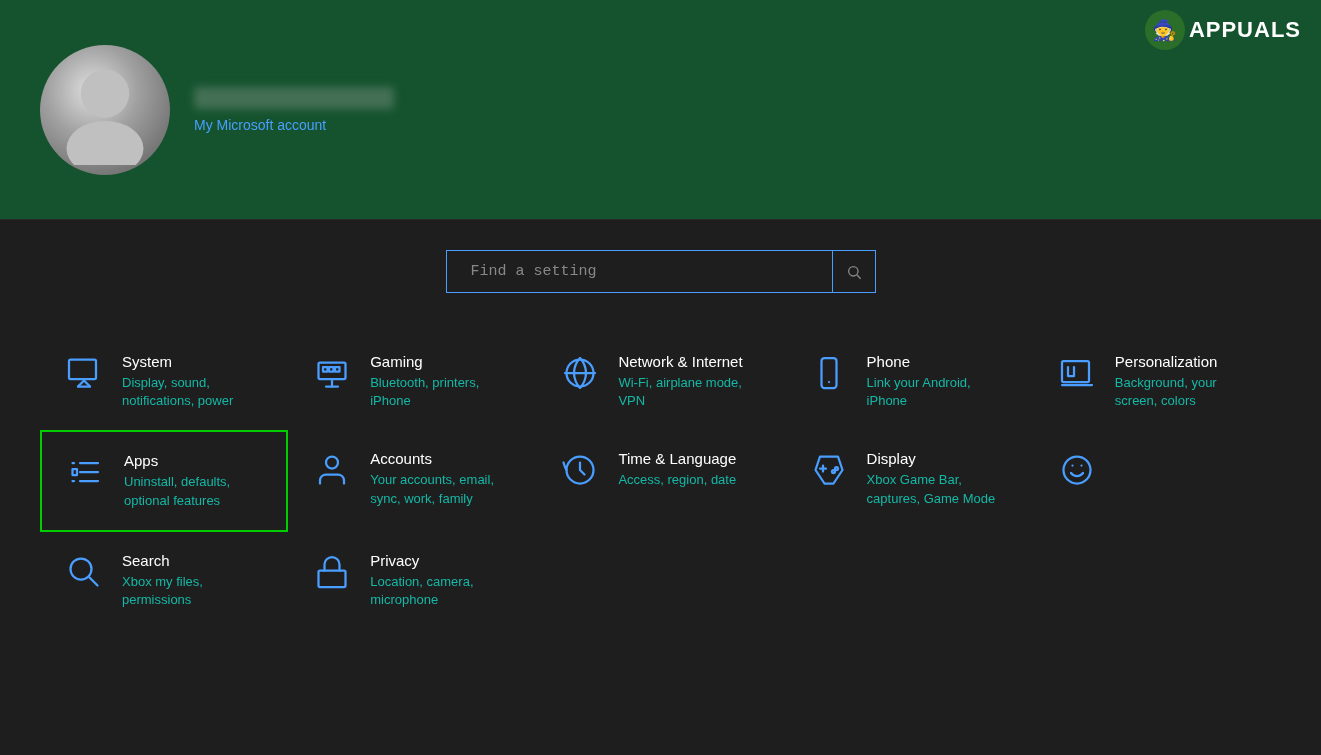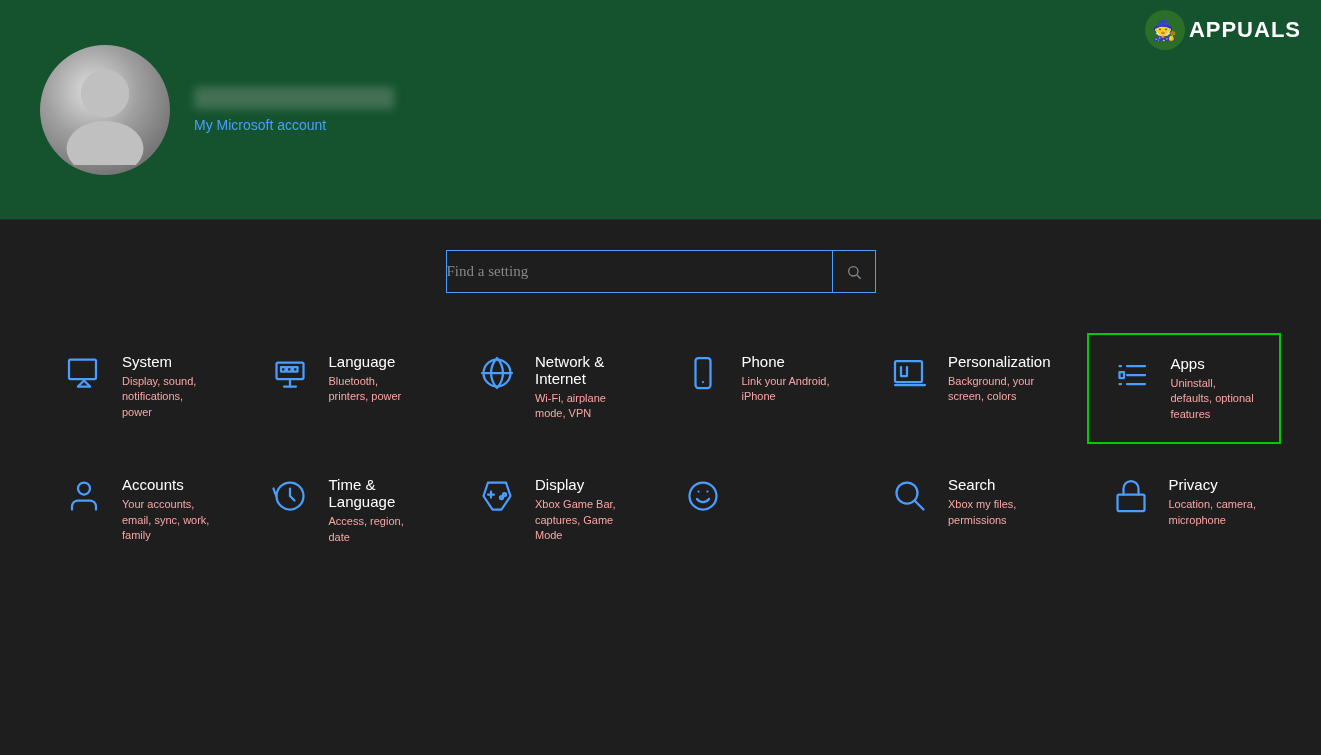--- a/index.html
+++ b/index.html
@@ -104,28 +104,28 @@
       margin-bottom: 40px;
     }
 
     .search-wrapper {
       position: relative;
       width: 430px;
     }
 
     .search-input {
       width: 100%;
-      padding: 12px 0;
+      padding: 12px 24px;
       padding-right: 44px;
       background-color: #1e1e1e;
       border: 1px solid #4a9eff;
       color: #ffffff;
       font-size: 15px;
       outline: none;
-      font-family: Liberation Serif, serif;
+      font-family: Liberation Mono, monospace;
     }
 
     .search-input::placeholder {
       color: #888888;
     }
 
     .search-icon-btn {
       position: absolute;
       right: 0;
       top: 0;
@@ -138,22 +138,22 @@
       align-items: center;
       justify-content: center;
       cursor: pointer;
       color: #888888;
       font-size: 16px;
     }
 
     
     .settings-grid {
       display: grid;
-      grid-template-columns: repeat(6, 1fr);
-      gap: 12px;
+      grid-template-columns: repeat(5, 1fr);
+      gap: 0;
     }
 
     .settings-item {
       display: flex;
       align-items: flex-start;
       gap: 18px;
       padding: 20px 24px;
       cursor: pointer;
       border-radius: 2px;
       transition: background 0.15s;
@@ -187,22 +187,22 @@
     }
 
     .settings-title {
       font-size: 15px;
       font-weight: 400;
       color: #ffffff;
       margin-bottom: 4px;
     }
 
     .settings-desc {
-      font-size: 11px;
-      color: #fca5a5;
+      font-size: 13px;
+      color: #14b8a6;
       line-height: 1.4;
     }
   </style>
 </head>
 <body>
 
 <div class="watermark">
   <div class="watermark-icon">🧙</div>
   <span>APPUALS</span>
 </div>
@@ -255,22 +255,22 @@
       <svg width="38" height="38" viewBox="0 0 24 24" fill="none" stroke="#4a9eff" stroke-width="1.5" stroke-linecap="round" stroke-linejoin="round">
             <rect x="3" y="5" width="18" height="11" rx="1"></rect>
             <rect x="6" y="8" width="3" height="3"></rect>
             <rect x="10" y="8" width="3" height="3"></rect>
             <rect x="14" y="8" width="3" height="3"></rect>
             <line x1="12" y1="16" x2="12" y2="21"></line>
             <line x1="8" y1="21" x2="16" y2="21"></line>
           </svg>
     </div>
     <div class="settings-text">
-      <div class="settings-title">Language</div>
-      <div class="settings-desc">Bluetooth, printers, power</div>
+      <div class="settings-title">Gaming</div>
+      <div class="settings-desc">Bluetooth, printers, iPhone</div>
     </div>
   </div>
       <div class="settings-item">
     <div class="settings-icon">
       <svg width="38" height="38" viewBox="0 0 24 24" fill="none" stroke="#4a9eff" stroke-width="1.5" stroke-linecap="round" stroke-linejoin="round">
             <circle cx="12" cy="12" r="9"></circle>
             <line x1="2" y1="12" x2="22" y2="12"></line>
             <path d="M12 2a15.3 15.3 0 0 1 4 10 15.3 15.3 0 0 1-4 10 15.3 15.3 0 0 1-4-10 15.3 15.3 0 0 1 4-10z"></path>
           </svg>
     </div>

